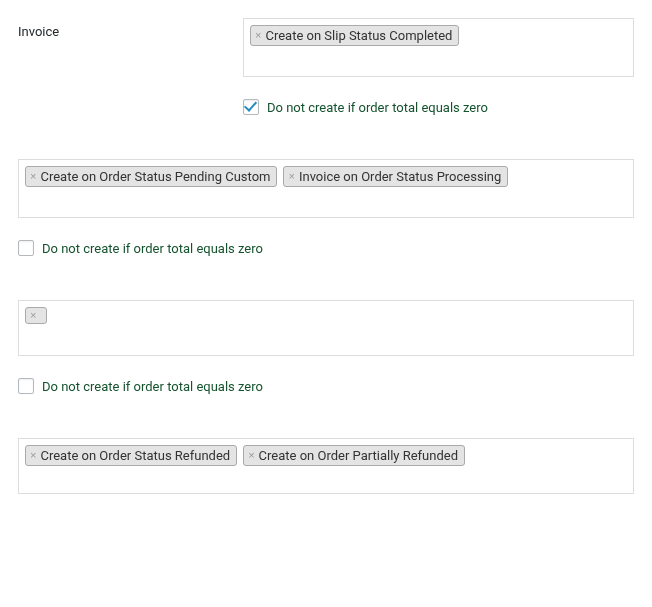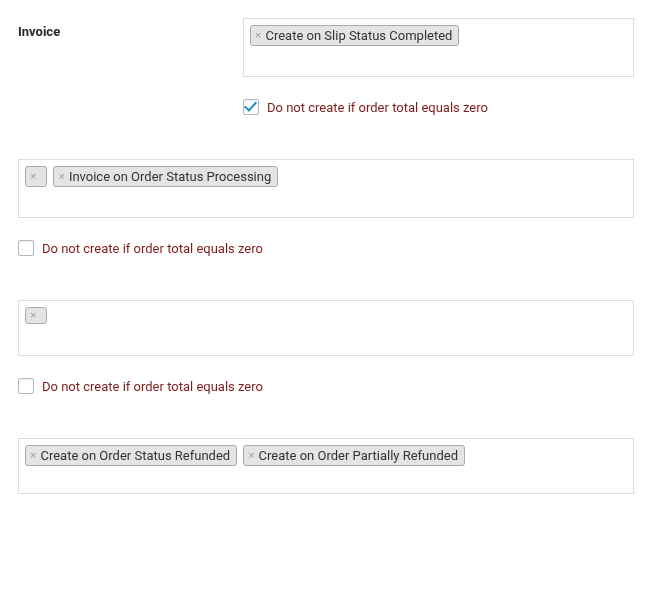--- a/index.html
+++ b/index.html
@@ -18,21 +18,21 @@
   }
   .row {
     display: flex;
     align-items: flex-start;
     margin-bottom: 22px;
   }
   .label-col {
     width: 225px;
     flex: 0 0 225px;
     font-size: 13px;
-    font-weight: 700;
+    font-weight: 400;
     color: #23282d;
     padding-top: 6px;
   }
   .field-col {
     flex: 1;
   }
   .tag-box {
     border: 1px solid #ddd;
     background: #fff;
     min-height: 56px;
@@ -89,21 +89,21 @@
     left: 3px;
     top: -1px;
     width: 5px;
     height: 10px;
     border: solid #1e8cbe;
     border-width: 0 2.5px 2.5px 0;
     transform: rotate(42deg);
   }
   .cb-label {
     font-size: 13px;
-    color: #7f1d1d;
+    color: #14532d;
     cursor: pointer;
   }
   .section-gap {
     height: 22px;
   }
 </style>
 </head>
 <body>
 
 <div class="wrap">
@@ -124,20 +124,21 @@
     </div>
   </div>
 
   <div class="section-gap"></div>
 
   <div class="row">
     <div class="field-col">
       <div class="tag-box tall">
         <span class="tag">
           <span class="x">×</span>
+          <span>Create on Order Status Pending Custom</span>
         </span>
         <span class="tag">
           <span class="x">×</span>
           <span>Invoice on Order Status Processing</span>
         </span>
       </div>
       <div class="checkbox-row">
         <span class="cb"></span>
         <span class="cb-label">Do not create if order total equals zero</span>
       </div>

